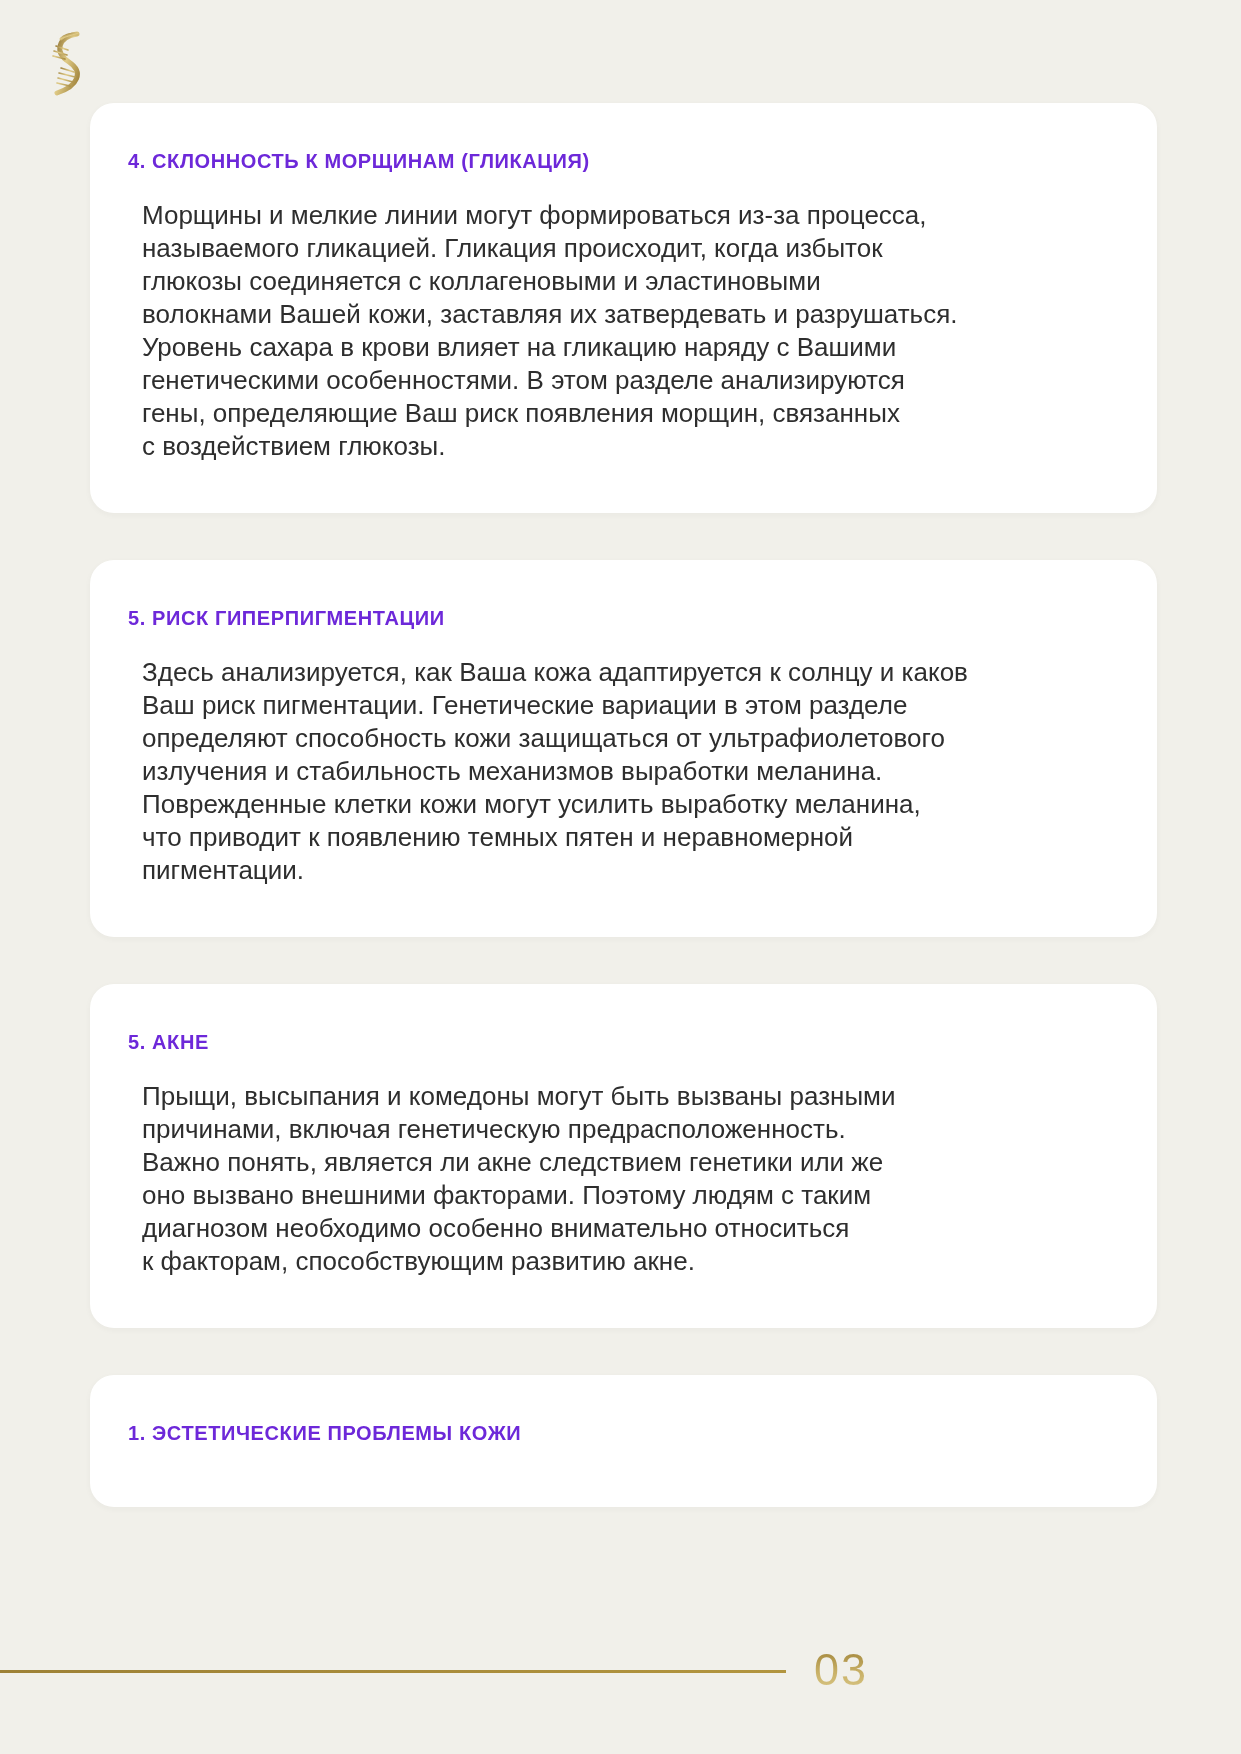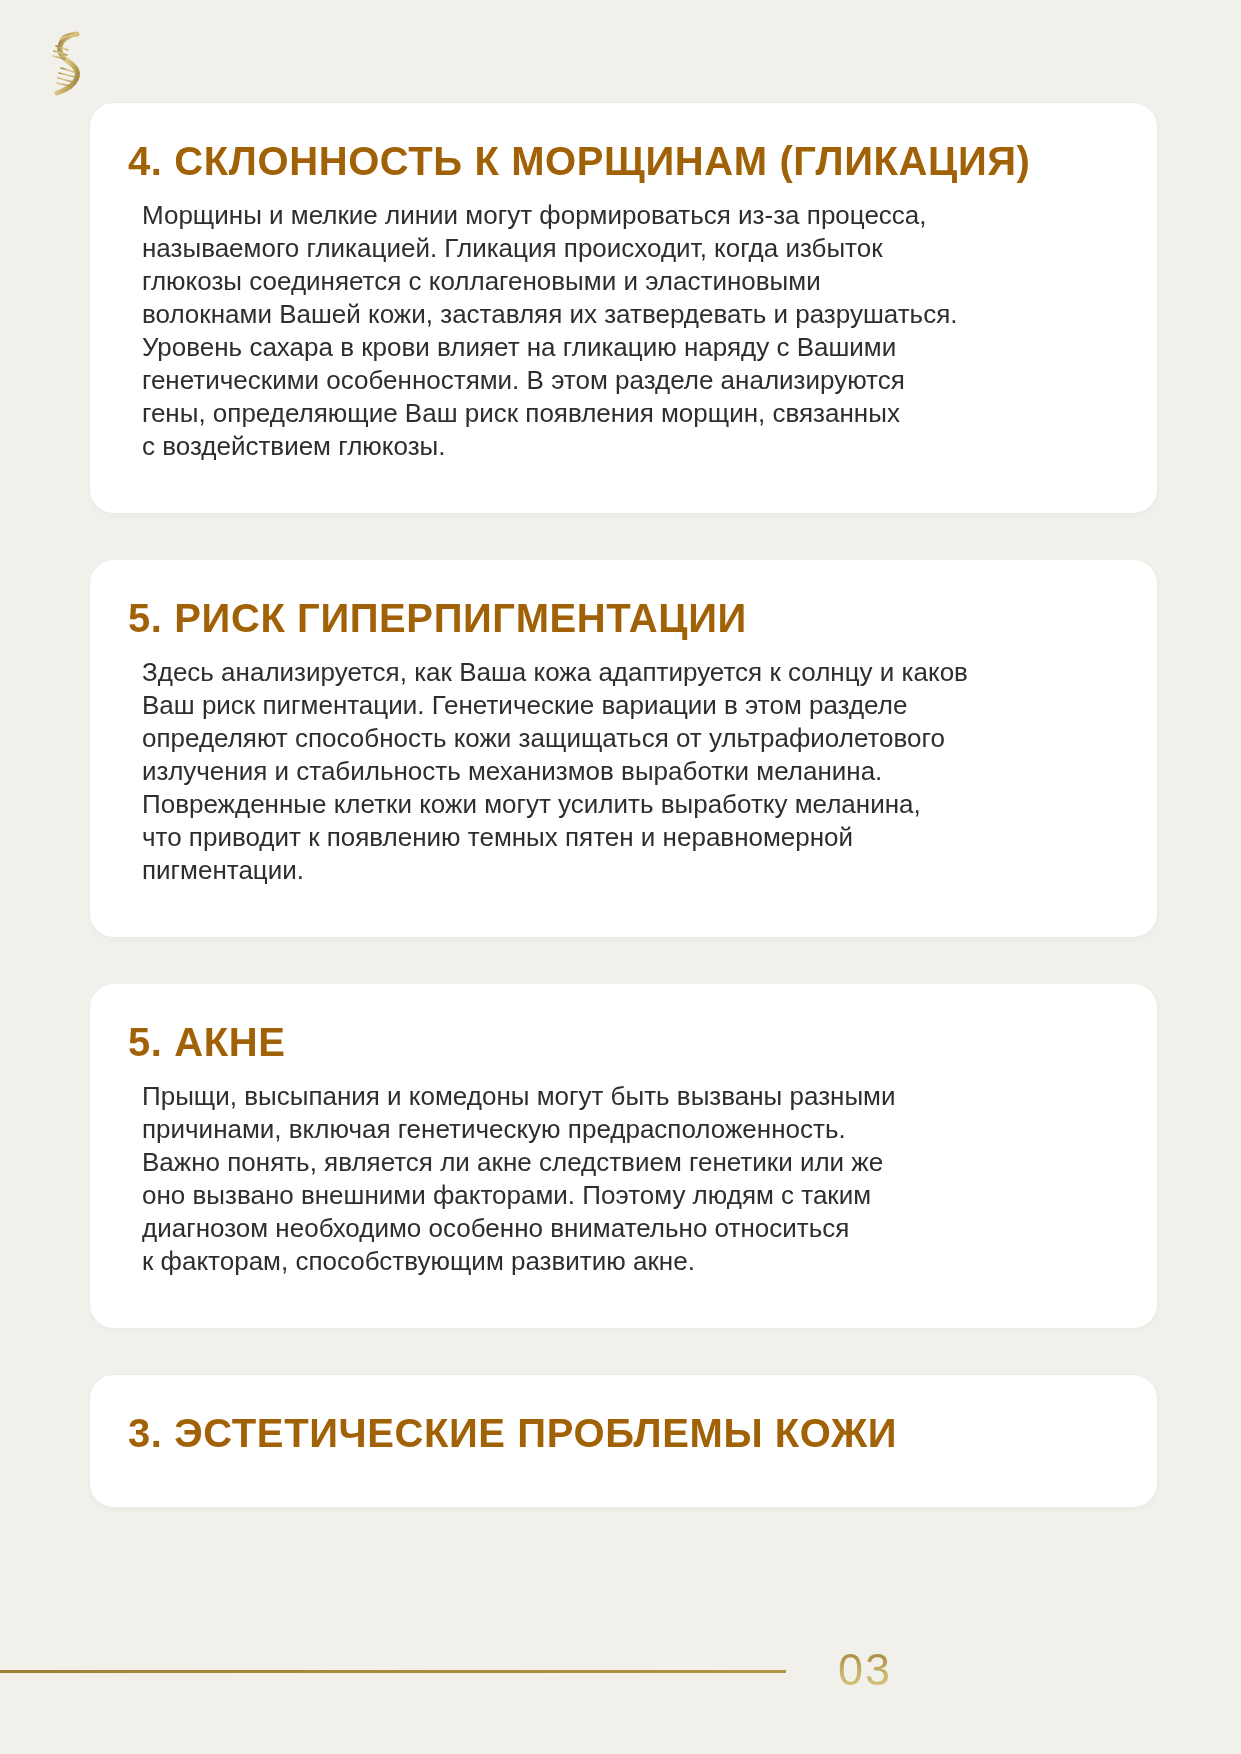--- a/index.html
+++ b/index.html
@@ -31,25 +31,25 @@
     box-sizing: border-box;
     background: #ffffff;
     border-radius: 24px;
     padding: 40px 34px 36px 38px;
     margin-bottom: 47px;
     box-shadow: 0 2px 6px rgba(60,55,40,0.04);
   }
 
   .card h2 {
     margin: 0 0 20px 0;
-    font-size: 40px;
+    font-size: 20px;
     line-height: 36px;
     font-weight: 700;
     letter-spacing: 0.6px;
-    color: #a16207;
+    color: #6d28d9;
   }
 
   .card p {
     margin: 14px;
     font-size: 26px;
     line-height: 33px;
     color: #2e2e2e;
     white-space: pre-line;
   }
 
@@ -67,21 +67,20 @@
     left: 814px;
     top: 1644px;
     font-size: 45px;
     letter-spacing: 2px;
     font-weight: 400;
     background: linear-gradient(180deg, #9a7d33 0%, #c9b167 55%, #dccb8d 100%);
     -webkit-background-clip: text;
     background-clip: text;
     -webkit-text-fill-color: transparent;
     color: #bda158;
-    margin-left: 24px;
   }
 </style>
 </head>
 <body>
 
 <svg class="logo" viewBox="0 0 42 68" xmlns="http://www.w3.org/2000/svg" aria-hidden="true">
   <defs>
     <linearGradient id="gold" x1="0" y1="0" x2="1" y2="1">
       <stop offset="0" stop-color="#8d7030"></stop>
       <stop offset="0.45" stop-color="#e0cb87"></stop>
@@ -123,19 +122,19 @@
     <h2>5. АКНЕ</h2>
     <p>Прыщи, высыпания и комедоны могут быть вызваны разными
 причинами, включая генетическую предрасположенность.
 Важно понять, является ли акне следствием генетики или же
 оно вызвано внешними факторами. Поэтому людям с таким
 диагнозом необходимо особенно внимательно относиться
 к факторам, способствующим развитию акне.</p>
   </section>
 
   <section class="card">
-    <h2>3. ЭСТЕТИЧЕСКИЕ ПРОБЛЕМЫ КОЖИ</h2>
+    <h2>1. ЭСТЕТИЧЕСКИЕ ПРОБЛЕМЫ КОЖИ</h2>
   </section>
 
 </div>
 
 <div class="footer-line"></div>
 <div class="page-number">03</div>
 
 </body></html>

